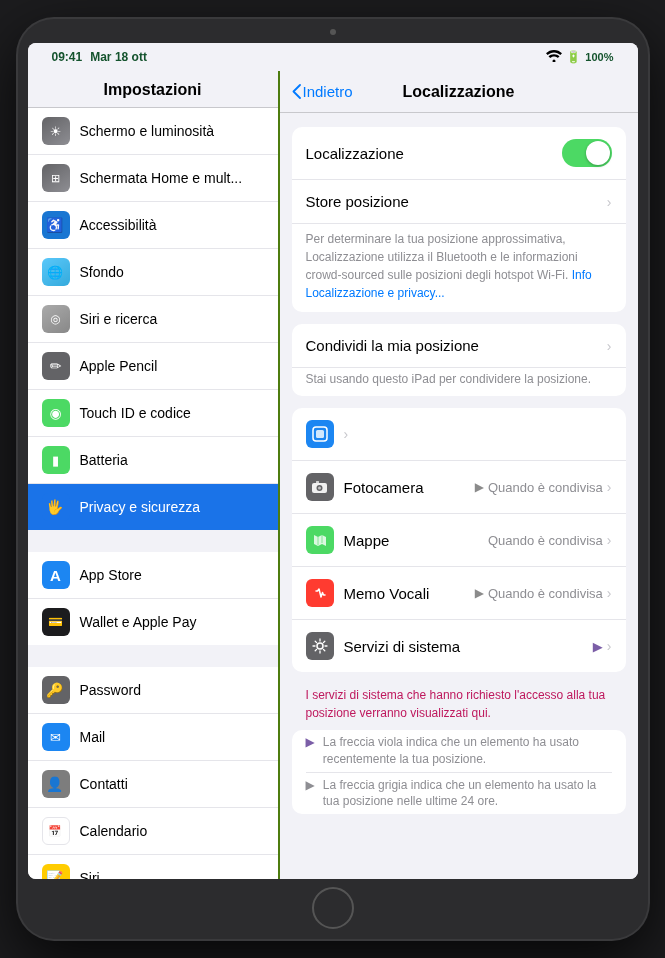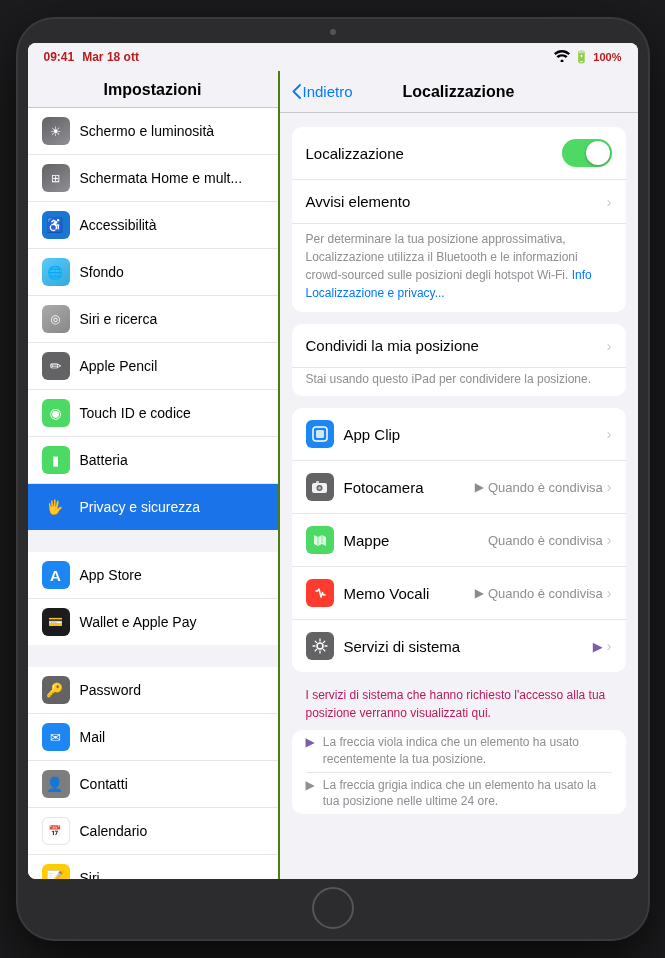--- a/index.html
+++ b/index.html
@@ -33,24 +33,24 @@
       overflow: hidden;
       display: flex;
       flex-direction: column;
     }
     .status-bar {
       background: #f2f2f7;
       height: 28px;
       display: flex;
       align-items: center;
       justify-content: space-between;
-      padding: 0 16px;
+      padding: 0 24px;
       font-size: 12px;
       font-weight: 600;
-      color: #b91c1c;
+      color: #14532d;
       flex-shrink: 0;
     }
     .status-bar .time { font-size: 12px; font-weight: 700; }
     .status-bar .right-icons { display: flex; align-items: center; gap: 4px; font-size: 11px; }
     .content-area {
       flex: 1;
       display: flex;
       overflow: hidden;
     }
     
@@ -353,21 +353,21 @@
         </div>
 
         <div class="panel-content">
 
           <div class="card">
             <div class="card-row">
               <span class="card-row-label">Localizzazione</span>
               <div class="toggle"></div>
             </div>
             <div class="card-row">
-              <span class="card-row-label">Avvisi elemento</span>
+              <span class="card-row-label">Store posizione</span>
               <span class="chevron">›</span>
             </div>
             <div style="padding: 6px 14px 10px;">
               <p class="info-text" style="padding:0;">
                 <span>Per determinare la tua posizione approssimativa, Localizzazione utilizza il Bluetooth e le informazioni crowd-sourced sulle posizioni degli hotspot Wi-Fi.</span>
                 <a style="color:#007aff;text-decoration:none;">Info Localizzazione e privacy...</a>
               </p>
             </div>
           </div>
 
@@ -383,21 +383,20 @@
 
           <div class="card">
 
             <div class="card-row">
               <div style="width:28px;height:28px;border-radius:6px;margin-right:10px;background:#1c86f2;display:flex;align-items:center;justify-content:center;flex-shrink:0;">
                 <svg width="18" height="18" viewBox="0 0 18 18" fill="none">
                   <rect x="2" y="2" width="14" height="14" rx="3" stroke="#fff" stroke-width="1.5" fill="none"></rect>
                   <rect x="5" y="5" width="8" height="8" rx="1.5" fill="#fff" opacity="0.8"></rect>
                 </svg>
               </div>
-              <span class="card-row-label">App Clip</span>
               <span class="chevron">›</span>
             </div>
 
             <div class="card-row">
               <div style="width:28px;height:28px;border-radius:6px;margin-right:10px;background:#636366;display:flex;align-items:center;justify-content:center;flex-shrink:0;">
                 <svg width="17" height="14" viewBox="0 0 17 14" fill="none">
                   <rect x="1" y="3" width="15" height="10" rx="2" fill="#fff" opacity="0.9"></rect>
                   <circle cx="8.5" cy="8" r="3" fill="#636366"></circle>
                   <circle cx="8.5" cy="8" r="1.5" fill="#fff" opacity="0.6"></circle>
                   <rect x="5" y="1" width="3" height="2" rx="0.5" fill="#fff" opacity="0.7"></rect>

